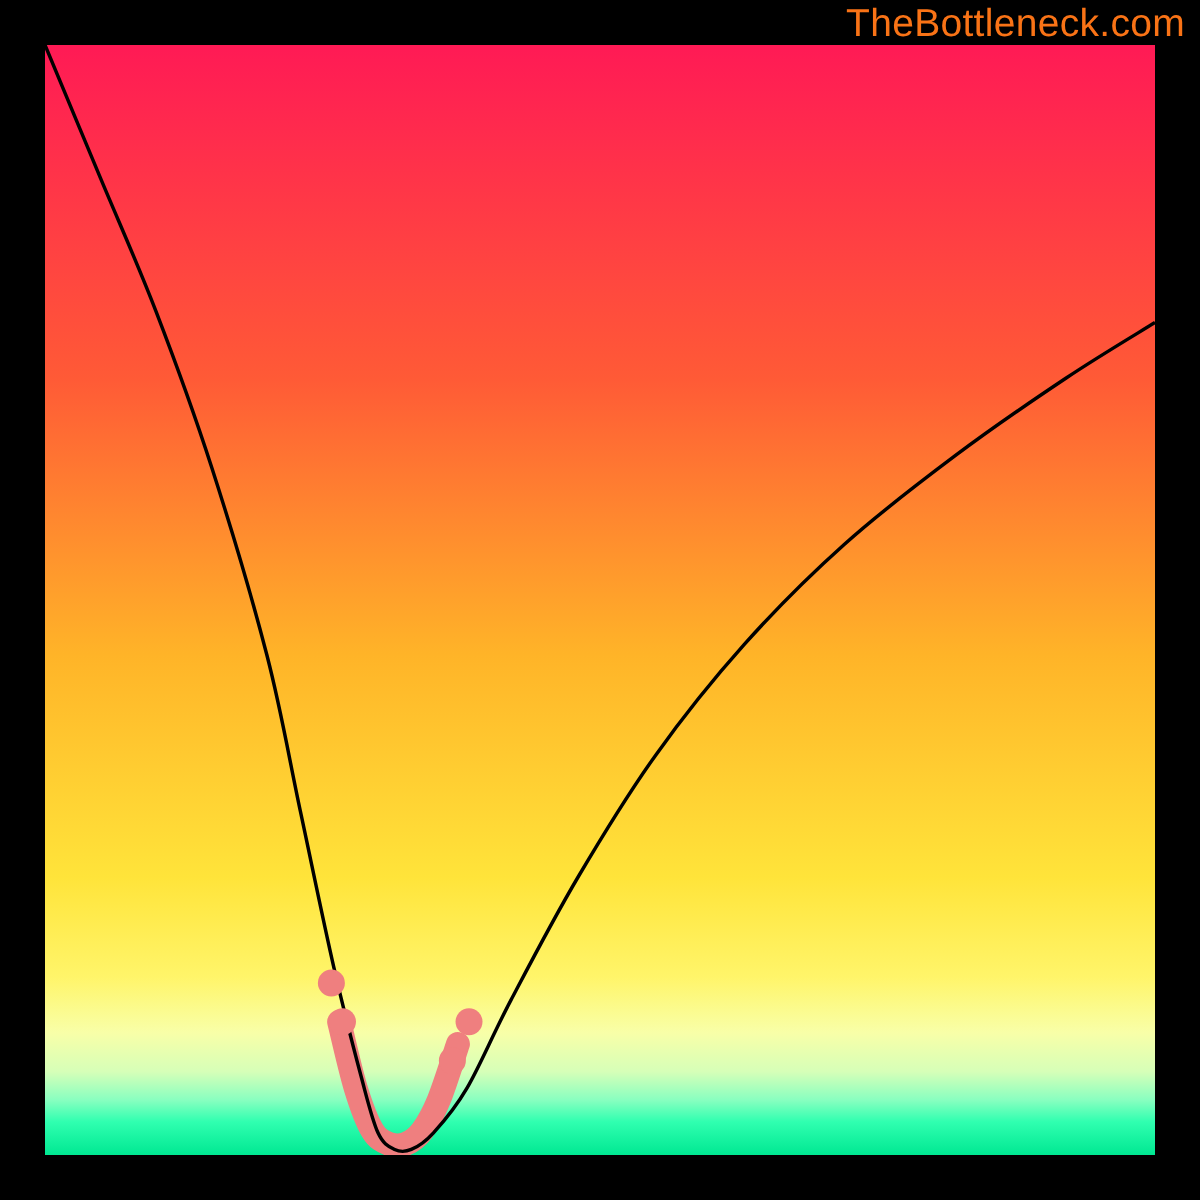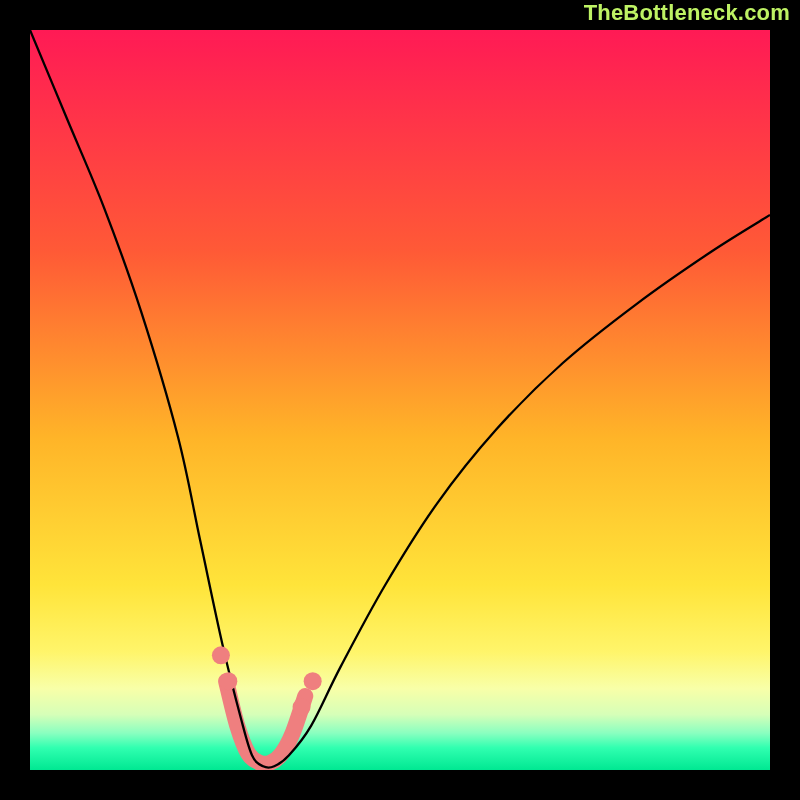--- a/index.html
+++ b/index.html
@@ -13,23 +13,23 @@
   }
   .stage {
     position: relative;
     width: 800px;
     height: 800px;
   }
   .attribution {
     position: absolute;
     top: 0;
     right: 10px;
-    color: #bef264;
-    font-size: 22px;
-    font-weight: 700;
+    color: #f97316;
+    font-size: 26px;
+    font-weight: 400;
     letter-spacing: 0.2px;
     user-select: none;
   }
   svg {
     position: absolute;
     top: 0;
     left: 0;
   }
 </style>
 </head>

